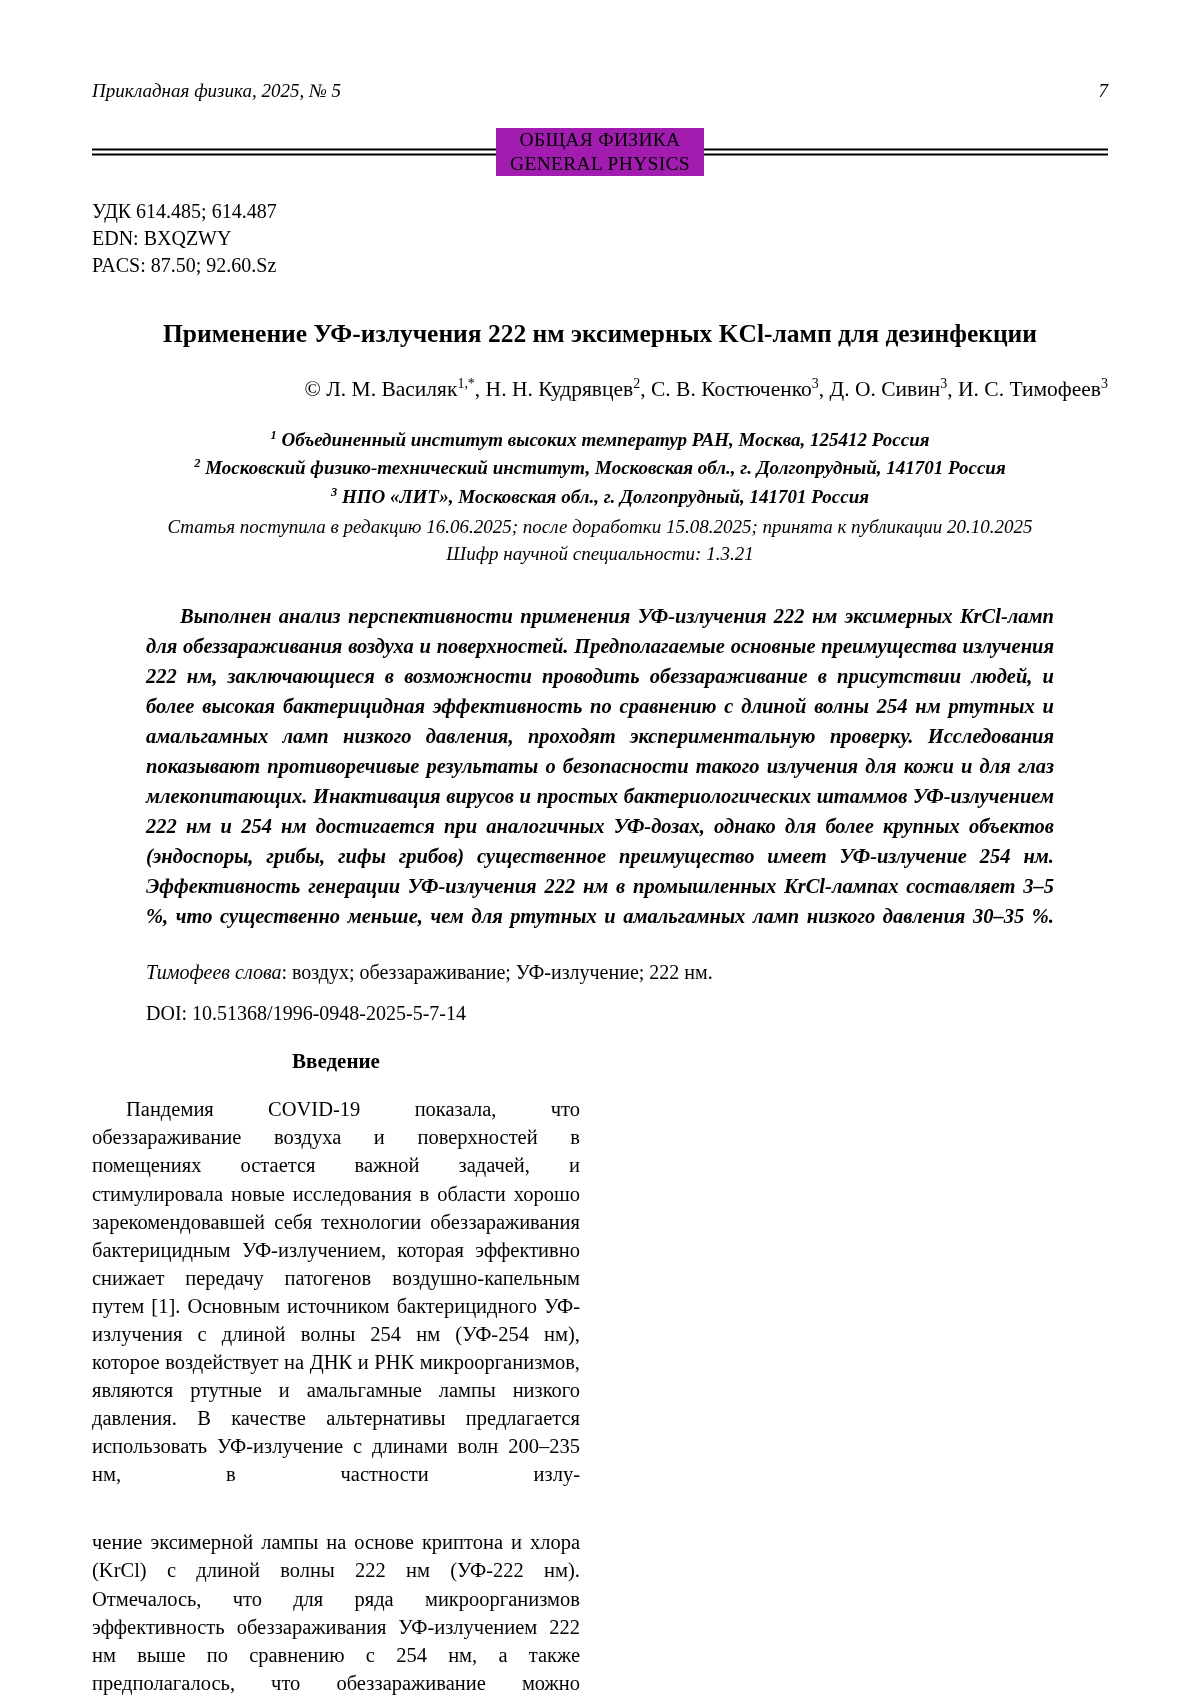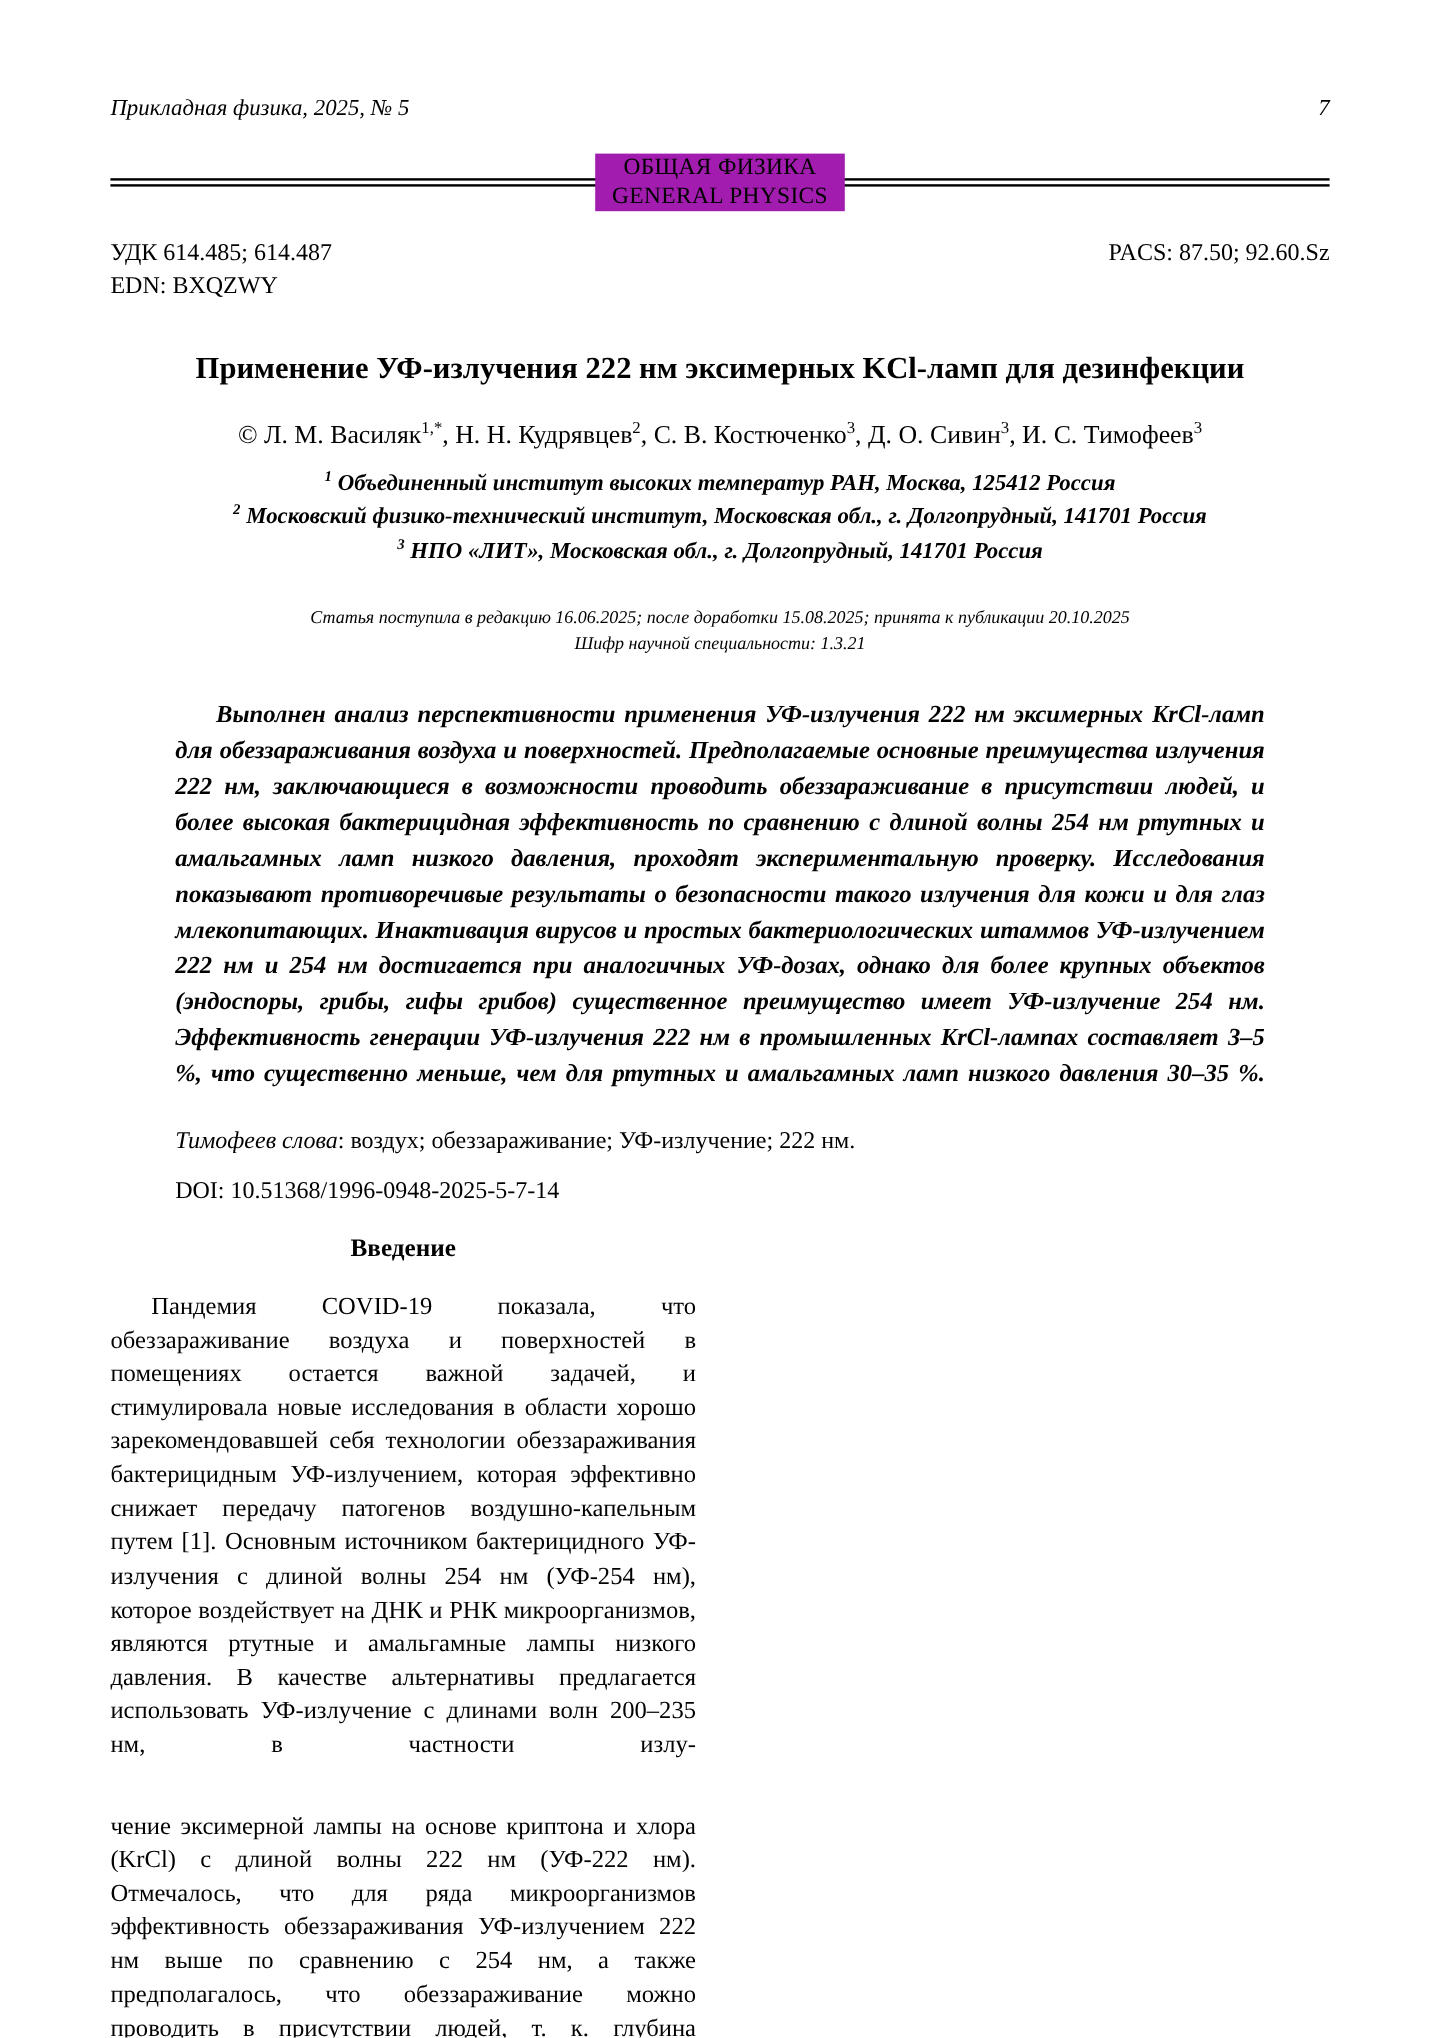--- a/index.html
+++ b/index.html
@@ -81,63 +81,64 @@
   .section-rule .label div { white-space: nowrap; }
 
   
   .codes {
     display: flex;
     justify-content: space-between;
     align-items: flex-start;
     font-size: 20px;
     margin-top: 22px;
     margin-bottom: 8px;
+    flex-direction: column;
   }
   .codes .left div, .codes .right div {
     line-height: 1.35;
   }
 
   
   .title {
     text-align: center;
     font-weight: bold;
     font-size: 25.5px;
     margin-top: 38px;
     margin-bottom: 24px;
     line-height: 1.3;
   }
 
   
   .authors {
-    text-align: center;
+    text-align: right;
     font-size: 21.5px;
-    margin-bottom: 12px;
+    margin-bottom: 22px;
     line-height: 1.4;
   }
   sup {
     font-size: 0.65em;
     vertical-align: super;
     line-height: 0;
   }
 
   
   .affils {
     text-align: center;
     font-style: italic;
     font-size: 19px;
     line-height: 1.45;
   }
   .affils div { margin: 1px 0; font-weight: bold; }
 
   .dates {
     text-align: center;
     font-style: italic;
-    font-size: 15px;
+    font-size: 19px;
     line-height: 1.42;
-    margin-top: 32px;
+    margin-top: 4px;
   }
 
   
   .abstract {
     font-weight: bold;
     font-style: italic;
     font-size: 20.5px;
     line-height: 1.46;
     text-align: justify;
     text-align-last: justify;

